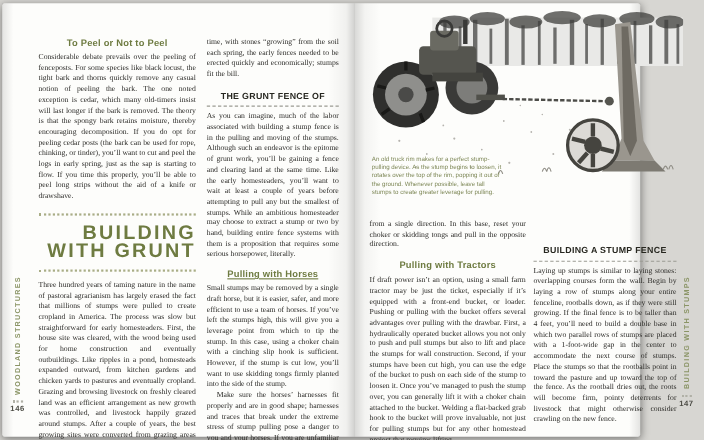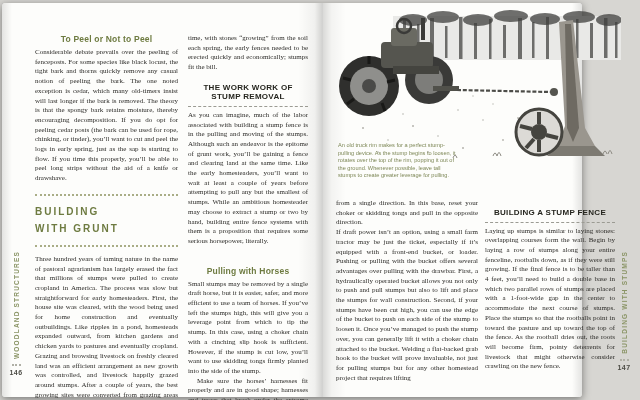--- a/index.html
+++ b/index.html
@@ -37,21 +37,21 @@
   }
   .h-black{
     font-family:"Liberation Sans", sans-serif;font-weight:bold;
     color:#26261f;text-align:center;font-size:8px;line-height:9.5px;
     letter-spacing:0.3px;margin:0;padding-bottom:4px;
     border-bottom:1px dashed #9b9b93;
   }
   .h-black + p, .h-green + p{margin-top:4px;}
   .chapter{
     font-family:"Liberation Sans", sans-serif;font-weight:bold;
-    color:#6e7b41;text-align:left;font-size:10px;line-height:17px;
+    color:#6e7b41;text-align:right;font-size:18px;line-height:17px;
     letter-spacing:2px;
     border-top:2px dotted #a9ad86;border-bottom:2px dotted #a9ad86;
     padding:7px 0 8px 0;margin:10px 0 8px 0;
   }
 
   .margin-strip{
     position:absolute;width:18px;display:flex;flex-direction:column;align-items:center;
   }
   .vlabel{
     writing-mode:vertical-rl;transform:rotate(180deg);
@@ -88,25 +88,24 @@
       <div class="chapter">
         <div>BUILDING</div>
         <div>WITH GRUNT</div>
       </div>
       <p>Three hundred years of taming nature in the name of pastoral agrarianism has largely erased the fact that millions of stumps were pulled to create cropland in America. The process was slow but straightforward for early homesteaders. First, the house site was cleared, with the wood being used for home construction and eventually outbuildings. Like ripples in a pond, homesteads expanded outward, from kitchen gardens and chicken yards to pastures and eventually cropland. Grazing and browsing livestock on freshly cleared land was an efficient arrangement as new growth was controlled, and livestock happily grazed around stumps. After a couple of years, the best growing sites were converted from grazing areas to cropland by pulling the now partially rotted stumps. These stumps played an important role in segregating potentially damaging livestock from the newly created cropland. While stone walls were erected over</p>
     </div>
 
     <div class="col" style="left:186px;top:31px;width:120px;">
       <p>time, with stones “growing” from the soil each spring, the early fences needed to be erected quickly and economically; stumps fit the bill.</p>
       <div class="h-black" style="margin-top:10px;">
-        <div>THE WORK WORK OF</div>
-        <div>STUMP REMOVAL</div>
+        <div>THE GRUNT FENCE OF</div>
       </div>
       <p>As you can imagine, much of the labor associated with building a stump fence is in the pulling and moving of the stumps. Although such an endeavor is the epitome of grunt work, you’ll be gaining a fence and clearing land at the same time. Like the early homesteaders, you’ll want to wait at least a couple of years before attempting to pull any but the smallest of stumps. While an ambitious homesteader may choose to extract a stump or two by hand, building entire fence systems with them is a proposition that requires some serious horsepower, literally.</p>
-      <div class="h-green" style="margin-top:19px;">Pulling with Horses</div>
+      <div class="h-green" style="margin-top:7px;text-decoration:underline;">Pulling with Horses</div>
       <p>Small stumps may be removed by a single draft horse, but it is easier, safer, and more efficient to use a team of horses. If you’ve left the stumps high, this will give you a leverage point from which to tip the stump. In this case, using a choker chain with a cinching slip hook is sufficient. However, if the stump is cut low, you’ll want to use skidding tongs firmly planted into the side of the stump.</p>
       <p class="indent"><span>Make sure the horses’ harnesses fit properly and are in good shape; harnesses and traces that break under the extreme stress of stump pulling pose a danger to you and your horses. If you are unfamiliar with fitting a harness, I recommend the book </span></p>
     </div>
 
     <div class="margin-strip" style="left:5px;top:248px;height:128px;">
       <div class="vlabel">WOODLAND STRUCTURES</div>
       <div class="vdiv"></div>
       <div class="pnum">146</div>
     </div>
   </div>
@@ -209,25 +208,26 @@
         <path d="M160 148 q2 -6 4 0 M164 148 q2 -7 4 0"></path>
         <path d="M120 150 q2 -6 4 0"></path>
         <path d="M270 146 q2 -6 4 0 M275 146 q2 -7 4 0"></path>
       </g>
     </svg>
 
     <div class="caption">An old truck rim makes for a perfect stump-pulling device. As the stump begins to loosen, it rotates over the top of the rim, popping it out of the ground. Whenever possible, leave tall stumps to create greater leverage for pulling.</div>
 
     <div class="col" style="left:334px;top:196px;width:142px;">
       <p>from a single direction. In this base, reset your choker or skidding tongs and pull in the opposite direction.</p>
+      <div class="h-green" style="margin-top:8px;">Pulling with Tractors</div>
       <p>If draft power isn’t an option, using a small farm tractor may be just the ticket, especially if it’s equipped with a front-end bucket, or loader. Pushing or pulling with the bucket offers several advantages over pulling with the drawbar. First, a hydraulically operated bucket allows you not only to push and pull stumps but also to lift and place the stumps for wall construction. Second, if your stumps have been cut high, you can use the edge of the bucket to push on each side of the stump to loosen it. Once you’ve managed to push the stump over, you can generally lift it with a choker chain attached to the bucket. Welding a flat-backed grab hook to the bucket will prove invaluable, not just for pulling stumps but for any other homestead project that requires lifting</p>
     </div>
 
     <div class="col" style="left:483px;top:196px;width:130px;">
-      <div class="h-black" style="margin-top:9px;">BUILDING A STUMP FENCE</div>
+      <div class="h-black" style="margin-top:24px;">BUILDING A STUMP FENCE</div>
       <p>Laying up stumps is similar to laying stones: overlapping courses form the wall. Begin by laying a row of stumps along your entire fenceline, rootballs down, as if they were still growing. If the final fence is to be taller than 4 feet, you’ll need to build a double base in which two parallel rows of stumps are placed with a 1-foot-wide gap in the center to accommodate the next course of stumps. Place the stumps so that the rootballs point in toward the pasture and up toward the top of the fence. As the rootball dries out, the roots will become firm, pointy deterrents for livestock that might otherwise consider crawling on the new fence.</p>
     </div>
 
     <div class="margin-strip" style="left:613px;top:248px;height:128px;">
       <div class="vlabel">BUILDING WITH STUMPS</div>
       <div class="vdiv"></div>
       <div class="pnum">147</div>
     </div>
   </div>
 </div>

